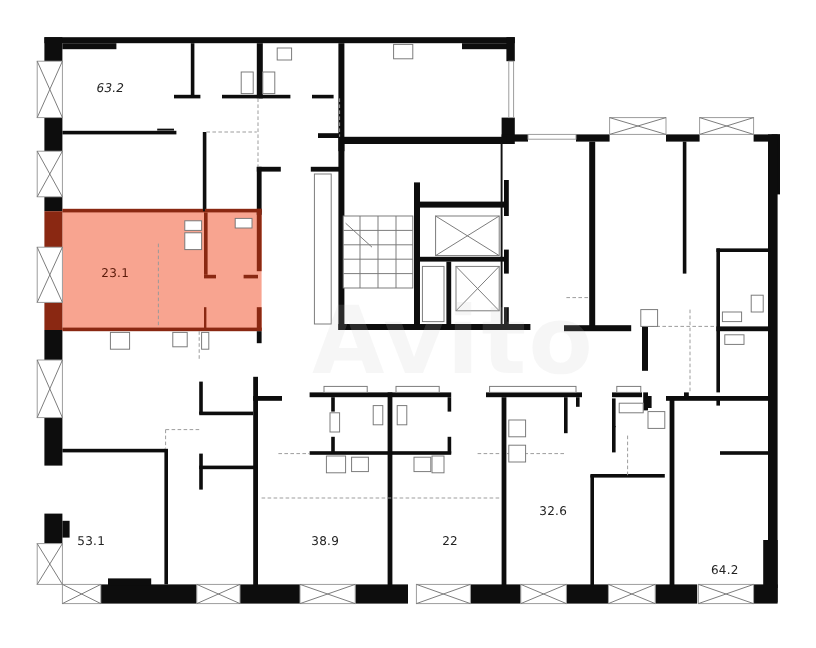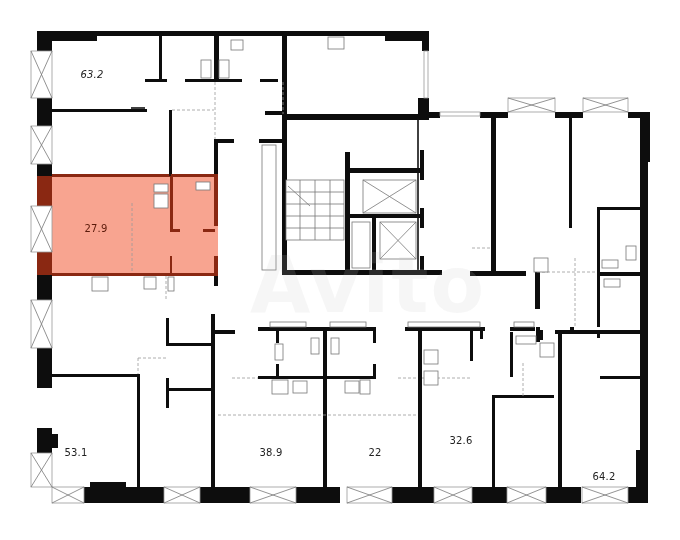--- a/index.html
+++ b/index.html
@@ -7,21 +7,21 @@
   #plan { position: absolute; left: 0; top: 0; width: 680px; height: 540px; }
   .wall { fill: #0d0d0d; }
   .hwall { fill: #8a2812; }
   .thin { stroke: #111; stroke-width: 1.6; fill: none; }
   .fix { stroke: #777; stroke-width: 0.8; fill: #fff; }
   .fixfill { stroke: #777; stroke-width: 0.8; fill: none; }
   .win { stroke: #999; stroke-width: 0.8; fill: #fff; }
   .dash { stroke: #999; stroke-width: 0.8; stroke-dasharray: 3 2; fill: none; }
   .area-label { position: absolute; font-size: 10px; color: #222; transform: translate(-50%, -50%); letter-spacing: 0.2px; }
   .area-label.hl { color: #5a1a0a; }
-  .wm { position: absolute; left: 250px; top: 240px; font-size: 78px; font-weight: bold; color: rgba(200,200,200,0.16); letter-spacing: 2px; pointer-events: none; }
+  .wm { position: absolute; left: 260px; top: 240px; font-size: 78px; font-weight: bold; color: rgba(200,200,200,0.16); letter-spacing: 2px; pointer-events: none; }
 </style>
 </head>
 <body>
 
 <div id="root">
 <svg id="plan" viewBox="0 0 680 540">
 
   <rect x="52" y="176" width="166" height="99" fill="#F8A490"></rect>
 
   <g>
@@ -246,19 +246,19 @@
   <rect x="52" y="300" width="159" height="187" fill="transparent"></rect>
   <rect x="215" y="378" width="108" height="109" fill="transparent"></rect>
   <rect x="327" y="378" width="91" height="109" fill="transparent"></rect>
   <rect x="422" y="331" width="136" height="156" fill="transparent"></rect>
   <rect x="562" y="331" width="78" height="156" fill="transparent"></rect>
 </svg>
 
 <div class="wm">Avito</div>
 
 <div class="area-label" style="left:92px;top:74px;font-style:italic;">63.2</div>
-<div class="area-label hl" style="left:96px;top:228px;">27.9</div>
+<div class="area-label hl" style="left:96px;top:228px;">23.1</div>
 <div class="area-label" style="left:76px;top:452px;">53.1</div>
 <div class="area-label" style="left:271px;top:452px;">38.9</div>
 <div class="area-label" style="left:375px;top:452px;">22</div>
-<div class="area-label" style="left:461px;top:440px;">32.6</div>
+<div class="area-label" style="left:461px;top:427px;">32.6</div>
 <div class="area-label" style="left:604px;top:476px;">64.2</div>
 </div>
 
 </body></html>

